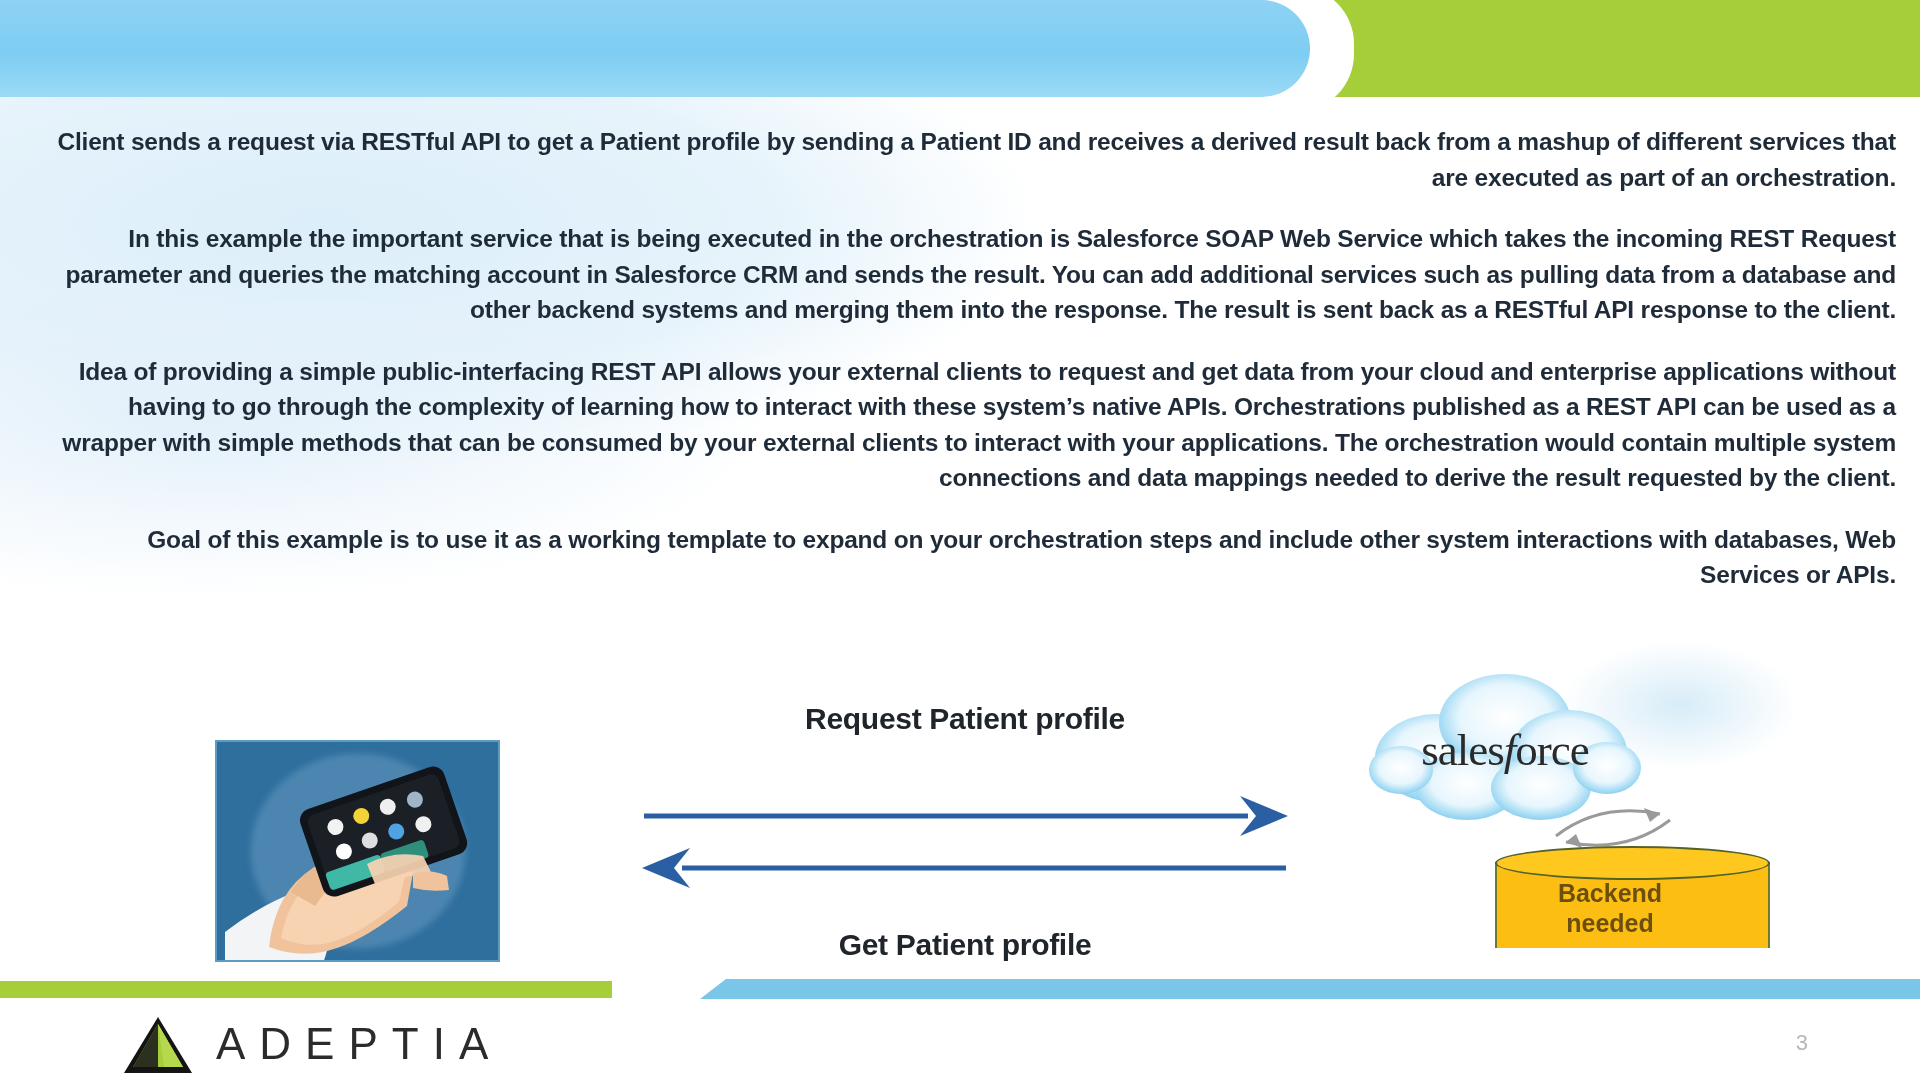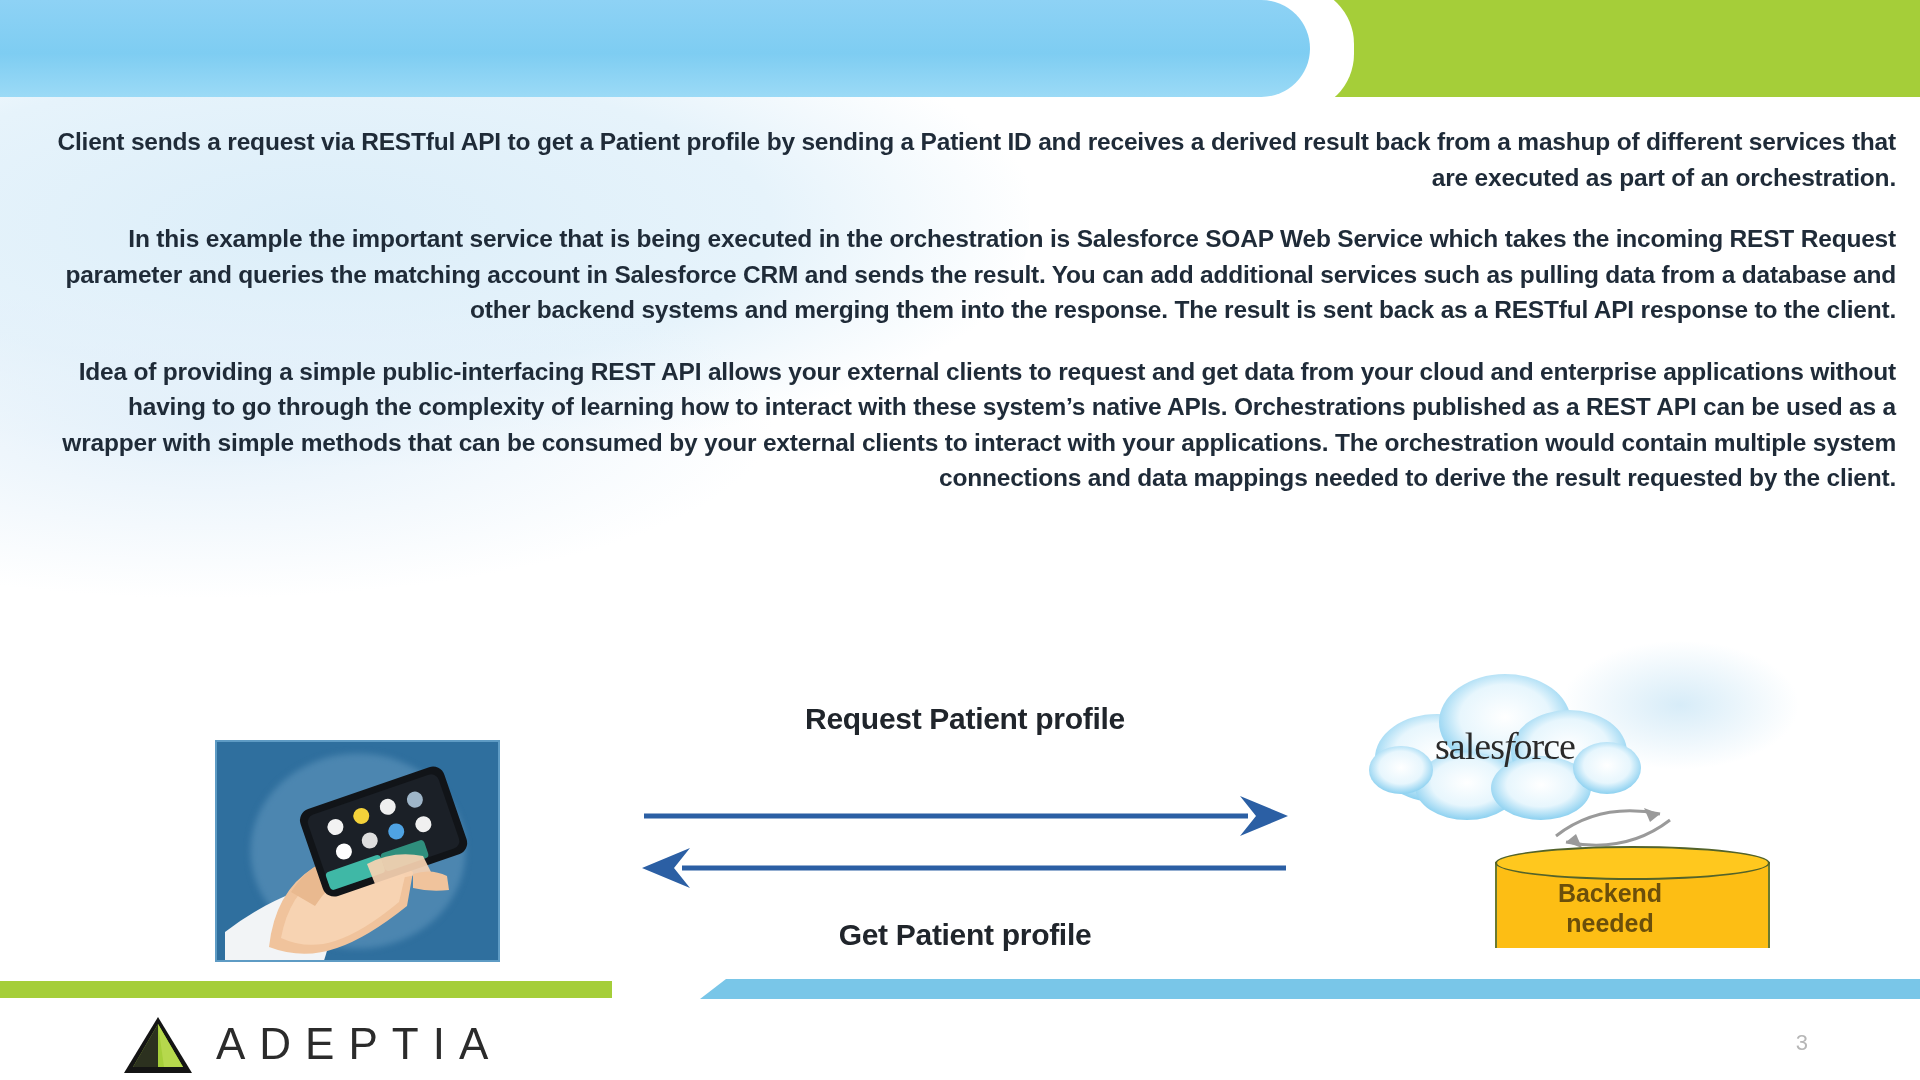--- a/index.html
+++ b/index.html
@@ -75,29 +75,29 @@
     width:215px;height:195px;border-radius:50%;
     background:#4c86b0;filter:blur(3px);
   }
 
   .arrow-block{position:absolute;left:640px;top:0;width:650px;height:250px;}
   .arrow-label{
     position:absolute;width:100%;text-align:center;
     font-size:30px;font-weight:bold;color:#20252b;letter-spacing:-0.3px;
   }
   .lbl-top{top:-18px;}
-  .lbl-bottom{top:198px;}
+  .lbl-bottom{top:208px;}
   .arrow-svg{position:absolute;left:0;top:30px;}
 
   
   .sf-cloud{position:absolute;left:1355px;top:-70px;width:300px;height:190px;}
   .sf-word{
     position:absolute;left:0;top:74px;width:300px;text-align:center;
     font-family:"Liberation Serif","DejaVu Serif",serif;
-    font-size:38px;color:#2a2a2a;letter-spacing:-1px;
+    font-size:45px;color:#2a2a2a;letter-spacing:-1px;
   }
   .sf-word i{font-style:italic;}
 
   
   .db{position:absolute;left:1495px;top:126px;width:275px;height:118px;}
   .db-body{
     position:absolute;left:0;top:16px;width:275px;height:86px;
     background:#fdbe14;border-left:2px solid #6b7a31;border-right:2px solid #6b7a31;
     box-sizing:border-box;
   }
@@ -147,20 +147,21 @@
   <div class="wm-c"></div>
 
   <div class="hdr-green"></div>
   <div class="hdr-white-notch"></div>
   <div class="hdr-blue"></div>
 
   <div class="body-copy">
     <p>Client sends a request via RESTful API to get a Patient profile by sending a Patient ID and receives a derived result back from a mashup of different services that are executed as part of an orchestration.</p>
     <p>In this example the important service that is being executed in the orchestration is Salesforce SOAP Web Service which takes the incoming REST Request parameter and queries the matching account  in Salesforce CRM and sends the result. You can add additional services such as pulling data from a database and other backend systems and merging them into the response. The result is sent back as a RESTful API response to the client.</p>
     <p>Idea of providing a simple public-interfacing  REST API allows your external clients to request and get data from your cloud and enterprise applications without having to go through the complexity of learning how to interact with these system’s native APIs. Orchestrations published as a REST API can be used as a wrapper with simple methods that can be consumed by your external clients to interact with your applications. The orchestration would contain multiple system connections and data mappings needed to derive the result requested by the client.</p>
+    <p>Goal of this example is to use it as a working template to expand on your orchestration steps and include other system interactions with databases, Web Services or APIs.</p>
   </div>
 
   <div class="diagram">
 
     <div class="phone-card">
       <div class="phone-halo"></div>
       <svg width="285" height="222" viewBox="0 0 285 222" style="position:absolute;left:0;top:0;">
 
         <path d="M8 222 L8 190 Q40 165 78 150 L120 176 L106 222 Z" fill="#f2f4f6"></path>
 

